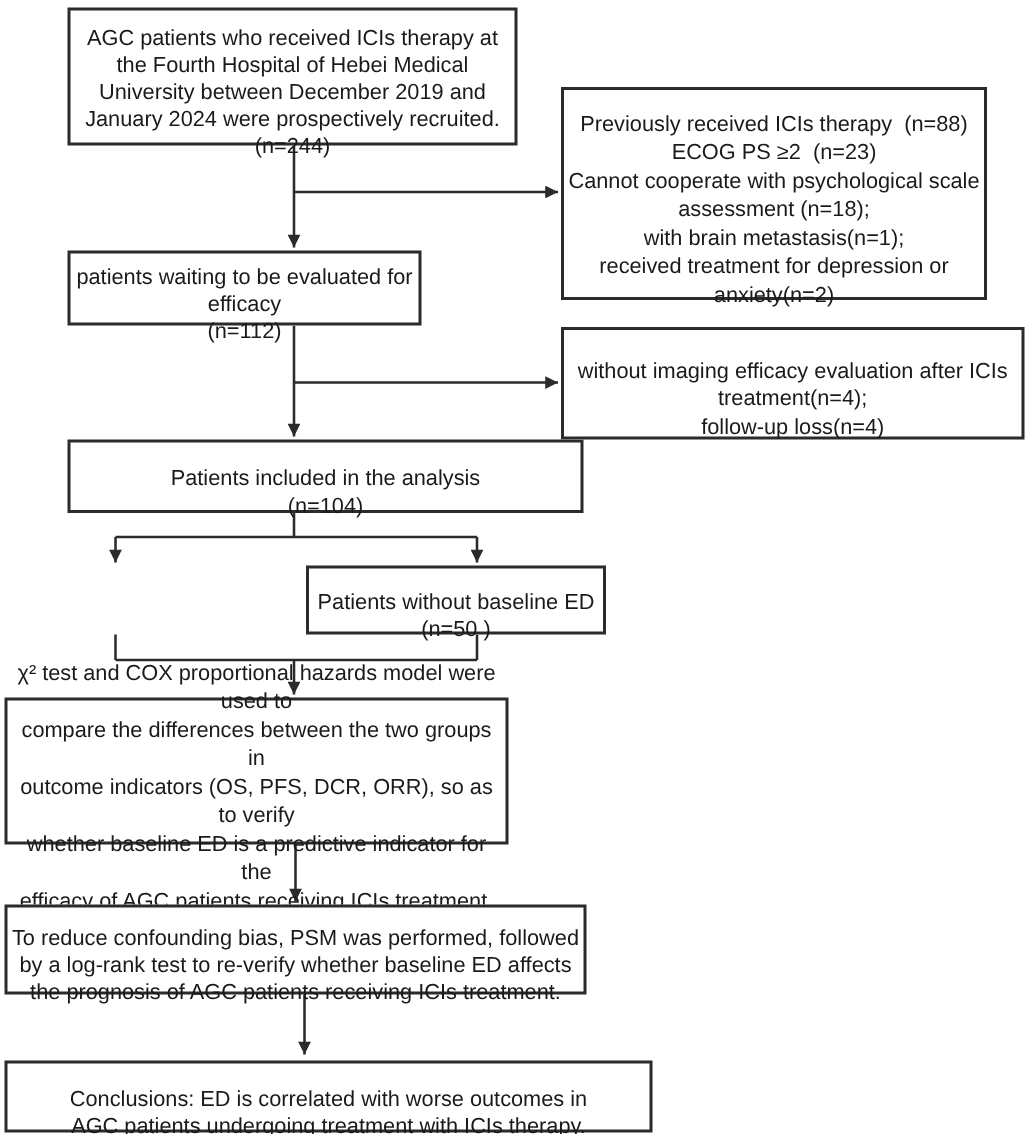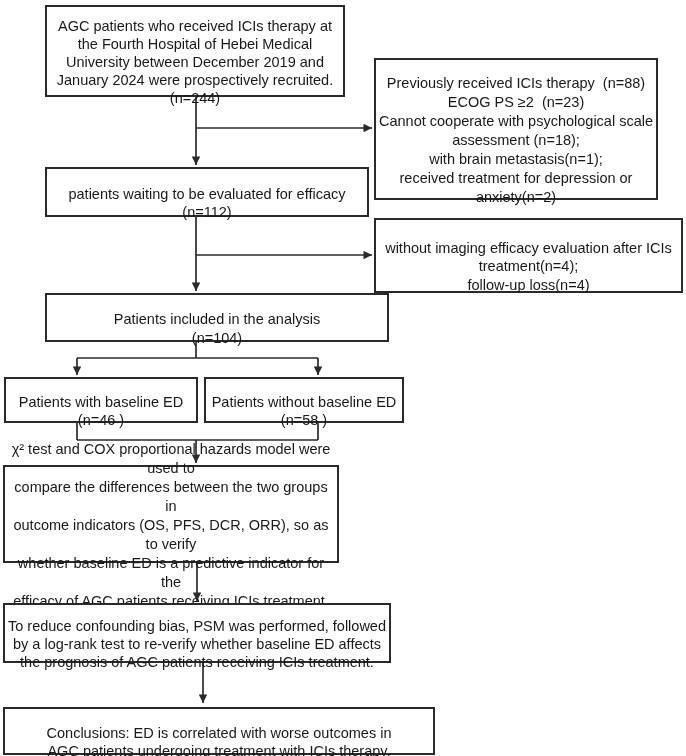--- a/index.html
+++ b/index.html
@@ -91,44 +91,40 @@
   <div class="box tall" style="left:374px;top:58px;width:284px;height:142px">
     <span class="txt">Previously received ICIs therapy  (n=88)
 ECOG PS ≥2  (n=23)
 Cannot cooperate with psychological scale
 assessment (n=18);
 with brain metastasis(n=1);
 received treatment for depression or
 anxiety(n=2)</span>
   </div>
 
-  <div class="box" style="left:45px;top:167px;width:324px;height:50px">
+  <div class="box" style="left:45px;top:167px;width:236px;height:50px">
     <span class="txt">patients waiting to be evaluated for efficacy
 (n=112)</span>
   </div>
 
   <div class="box" style="left:374px;top:218px;width:309px;height:75px">
     <span class="txt">without imaging efficacy evaluation after ICIs
 treatment(n=4);
 follow-up loss(n=4)</span>
   </div>
 
   <div class="box" style="left:45px;top:293px;width:344px;height:49px">
     <span class="txt">Patients included in the analysis
 (n=104)</span>
   </div>
 
-  <div class="box" style="left:4px;top:377px;width:194px;height:46px">
-    <span class="txt">Patients with baseline ED
-(n=46 )</span>
-  </div>
 
   <div class="box" style="left:204px;top:377px;width:200px;height:46px">
     <span class="txt">Patients without baseline ED
-(n=58 )</span>
+(n=50 )</span>
   </div>
 
   <div class="box tall" style="left:3px;top:465px;width:336px;height:98px">
     <span class="txt">χ² test and COX proportional hazards model were used to
 compare the differences between the two groups in
 outcome indicators (OS, PFS, DCR, ORR), so as to verify
 whether baseline ED is a predictive indicator for the
 efficacy of AGC patients receiving ICIs treatment.</span>
   </div>
 

